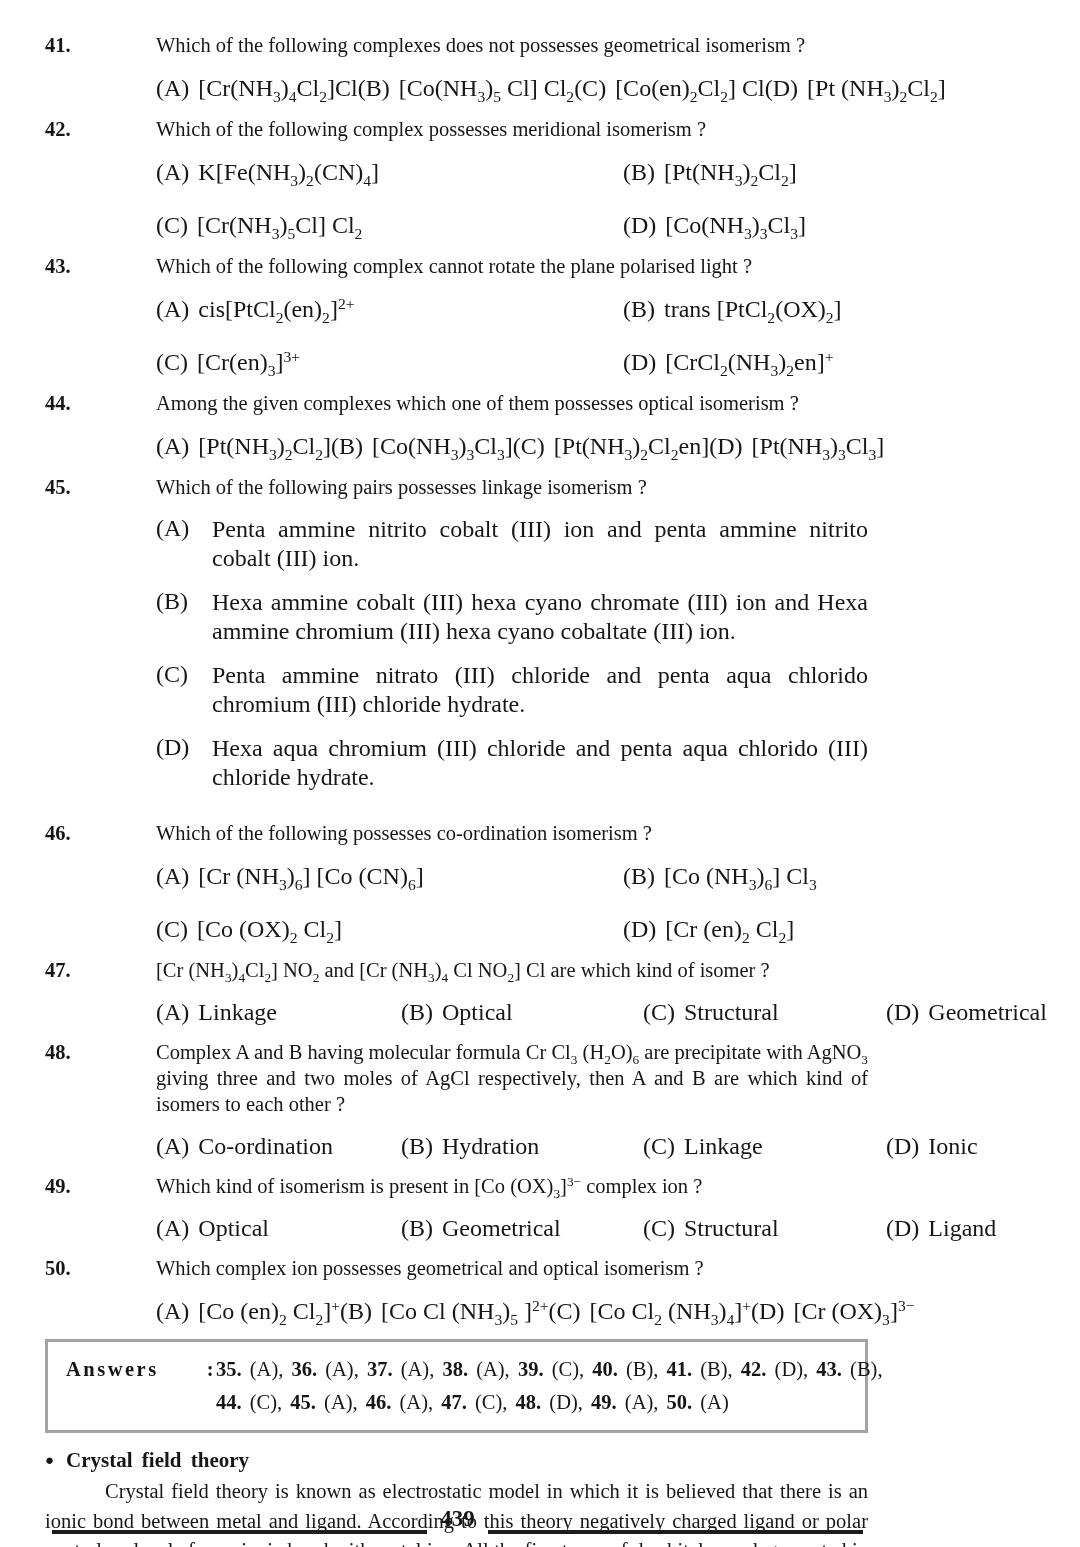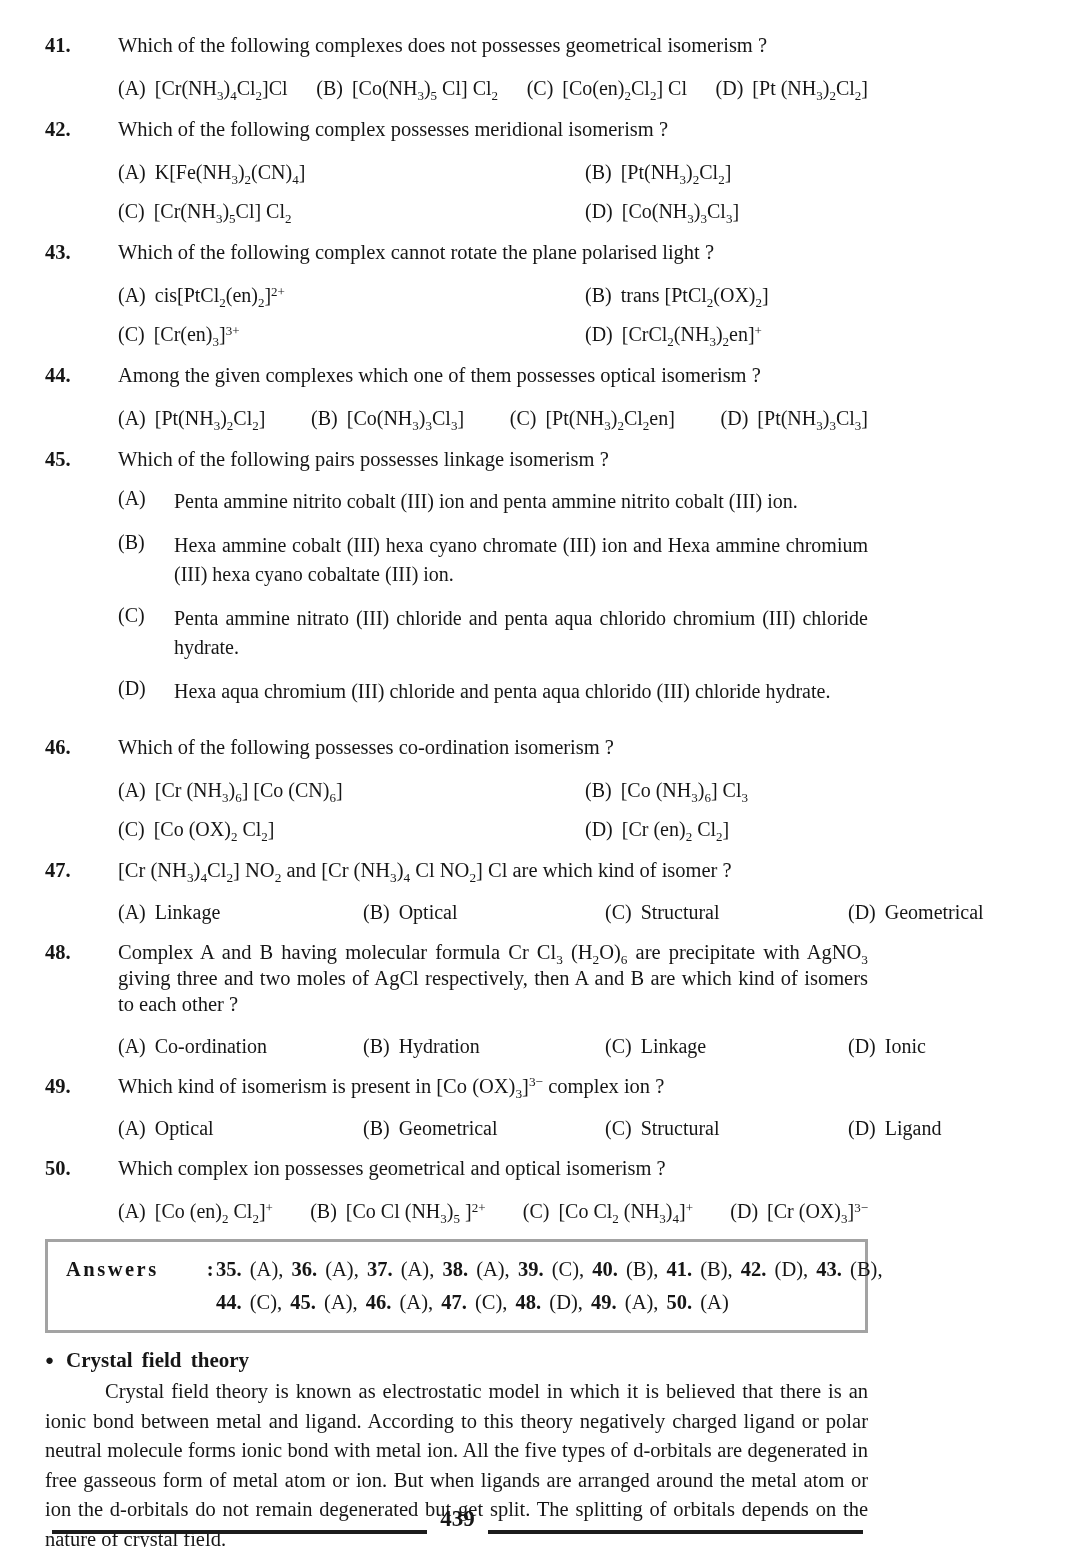--- a/index.html
+++ b/index.html
@@ -23,31 +23,31 @@
   }
   
   .q { display: flex; margin-bottom: 13px; }
   .q-num {
     width: 73px;
     flex-shrink: 0;
     font-weight: bold;
     font-size: 20.5px;
     line-height: 26px;
   }
-  .q-body { flex: 1; min-width: 0; }
+  .q-body { flex: 1; min-width: 0; margin-left: 38px; }
   .q-text {
     font-size: 20.5px;
     line-height: 26px;
     text-align: justify;
     margin-bottom: 15px;
   }
-  .opts { font-size: 20px; }
+  .opts { font-size: 24px; }
   .opts-flex4 { display: flex; justify-content: space-between; line-height: 30px; }
   .opts-grid4 { display: grid; grid-template-columns: 245px 242px 243px 1fr; line-height: 28px; }
-  .opts-grid2 { display: grid; grid-template-columns: 467px 1fr; row-gap: 9px; line-height: 30px; }
+  .opts-grid2 { display: grid; grid-template-columns: 467px 1fr; row-gap: 23px; line-height: 30px; }
   .opts-stack .opt { display: flex; margin-bottom: 15px; }
   .opts-stack .opt-label { width: 47px; flex-shrink: 0; }
   .opts-stack .opt-text { flex: 1; text-align: justify; line-height: 29px; }
   .opt { white-space: normal; }
   .opts-flex4 .opt, .opts-grid4 .opt, .opts-grid2 .opt { white-space: nowrap; }
   .opt-label { margin-right: 9px; }
   sub { font-size: 0.65em; vertical-align: -0.38em; line-height: 0; }
   sup { font-size: 0.65em; vertical-align: 0.5em; line-height: 0; }
   
   .answers-box {

